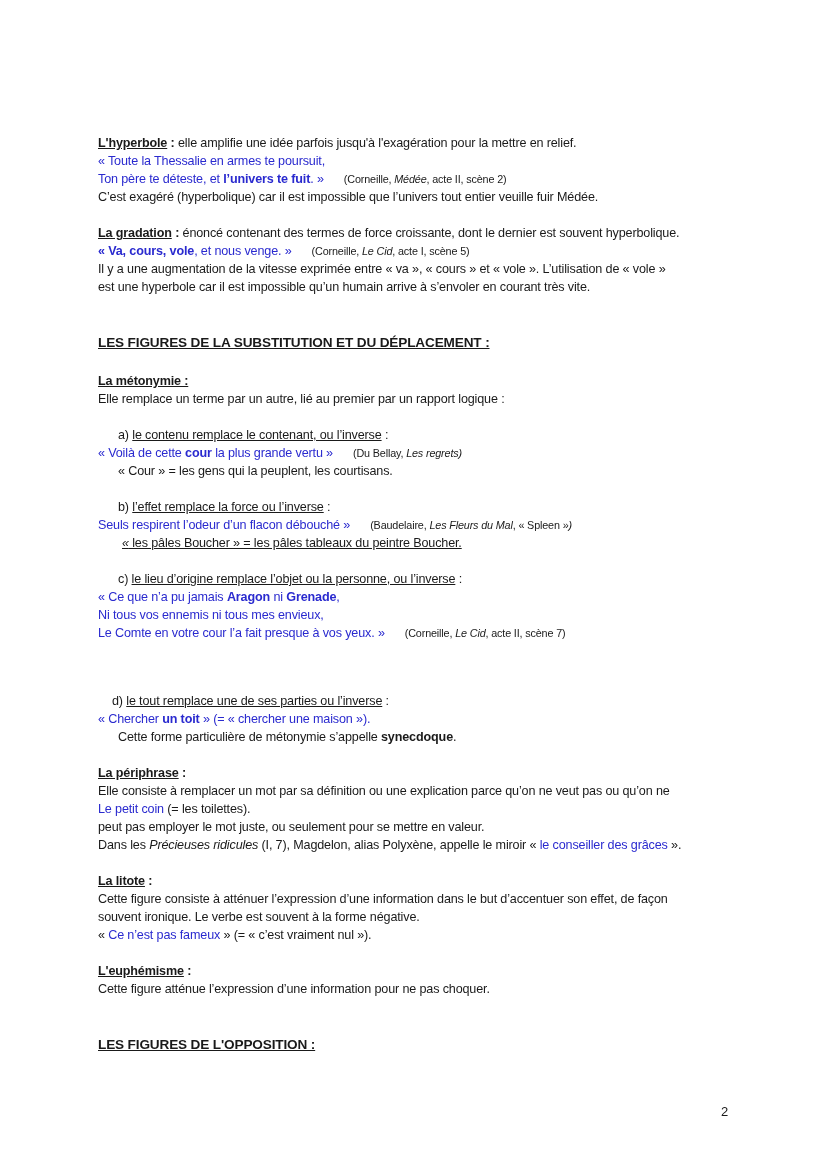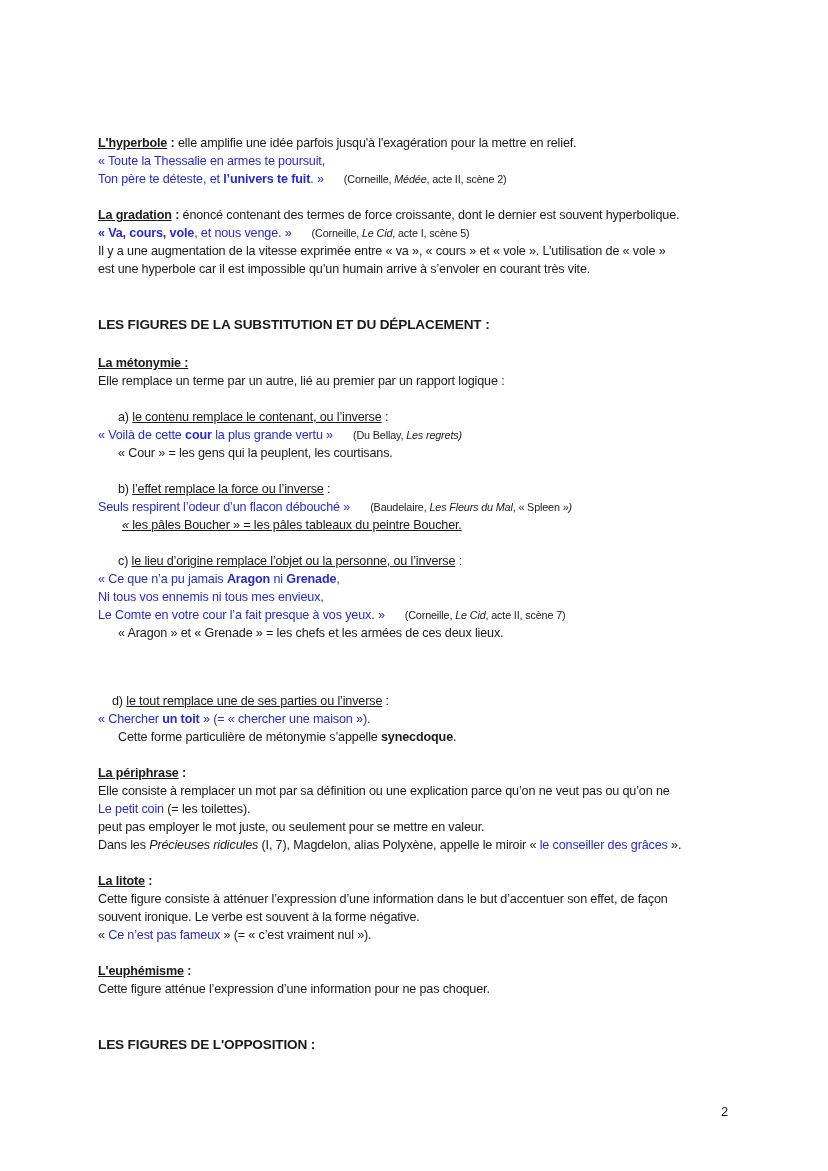--- a/index.html
+++ b/index.html
@@ -7,34 +7,35 @@
          font-family: "Liberation Sans", "DejaVu Sans", sans-serif; color: #1a1a1a; }
   .page { position: absolute; left: 98px; top: 134px; width: 640px; font-size: 12.6px; line-height: 18px; letter-spacing: -0.15px; }
   .line { white-space: nowrap; display: block; min-height: 18px; }
   .blue { color: #2a2acf; }
   .b { font-weight: bold; }
   .i { font-style: italic; }
   .u { text-decoration: underline; }
   .ref { font-size: 10.8px; color: #1a1a1a; margin-left: 20px; }
   .gap { height: 18px; }
   .gap2 { height: 20px; }
-  .section { font-weight: bold; font-size: 13.6px; }
+  .section { font-weight: bold; text-decoration: underline; font-size: 13.6px; }
   .indent1 { padding-left: 20px; }
   .indent2 { padding-left: 14px; margin-top: 32px; }
   .indent3 { padding-left: 24px; text-decoration: underline; }
   .pagenum { position: absolute; left: 721px; top: 1104px; font-size: 13px; }
 </style>
 </head>
 <body>
 
 <div class="page">
 
   <div class="line"><span class="b u">L'hyperbole</span><span class="b"> :</span><span> elle amplifie une idée parfois jusqu'à l'exagération pour la mettre en relief.</span></div>
   <div class="line blue">« Toute la Thessalie en armes te poursuit,</div>
   <div class="line blue"><span>Ton père te déteste, et </span><span class="b">l’univers te fuit</span><span>. »</span><span class="ref"><span>(Corneille, </span><span class="i">Médée</span><span>, acte II, scène 2)</span></span></div>
+  <div class="line">C’est exagéré (hyperbolique) car il est impossible que l’univers tout entier veuille fuir Médée.</div>
 
   <div class="gap"></div>
 
   <div class="line"><span class="b u">La gradation</span><span class="b"> :</span><span> énoncé contenant des termes de force croissante, dont le dernier est souvent hyperbolique.</span></div>
   <div class="line blue"><span class="b">« Va, cours, vole</span><span>, et nous venge. »</span><span class="ref"><span>(Corneille, </span><span class="i">Le Cid</span><span>, acte I, scène 5)</span></span></div>
   <div class="line">Il y a une augmentation de la vitesse exprimée entre « va », « cours » et « vole ». L’utilisation de « vole »</div>
   <div class="line">est une hyperbole car il est impossible qu’un humain arrive à s’envoler en courant très vite.</div>
 
   <div class="gap"></div>
   <div class="gap2"></div>
@@ -57,21 +58,20 @@
   <div class="line indent1"><span>b) </span><span class="u">l’effet remplace la force ou l’inverse</span><span> :</span></div>
   <div class="line blue"><span>Seuls respirent l’odeur d’un flacon débouché »</span><span class="ref"><span>(Baudelaire, </span><span class="i">Les Fleurs du Mal</span><span>, « Spleen »</span><span class="i">)</span></span></div>
   <div class="line indent3"><span class="i">«</span><span> les pâles Boucher » = les pâles tableaux du peintre Boucher.</span></div>
 
   <div class="gap"></div>
 
   <div class="line indent1"><span>c) </span><span class="u">le lieu d’origine remplace l’objet ou la personne, ou l’inverse</span><span> :</span></div>
   <div class="line blue"><span>« Ce que n’a pu jamais </span><span class="b">Aragon</span><span> ni </span><span class="b">Grenade</span><span>,</span></div>
   <div class="line blue">Ni tous vos ennemis ni tous mes envieux,</div>
   <div class="line blue"><span>Le Comte en votre cour l’a fait presque à vos yeux. »</span><span class="ref"><span>(Corneille, </span><span class="i">Le Cid</span><span>, acte II, scène 7)</span></span></div>
-  <div class="line indent1">« Aragon » et « Grenade » = les chefs et les armées de ces deux lieux.</div>
 
   <div class="gap"></div>
 
   <div class="line indent2"><span>d) </span><span class="u">le tout remplace une de ses parties ou l’inverse</span><span> :</span></div>
   <div class="line blue"><span>« Chercher </span><span class="b">un toit</span><span> » (= « chercher une maison »).</span></div>
   <div class="line indent1"><span>Cette forme particulière de métonymie s’appelle </span><span class="b">synecdoque</span><span>.</span></div>
 
   <div class="gap"></div>
 
   <div class="line"><span class="b u">La périphrase</span><span class="b"> :</span></div>

